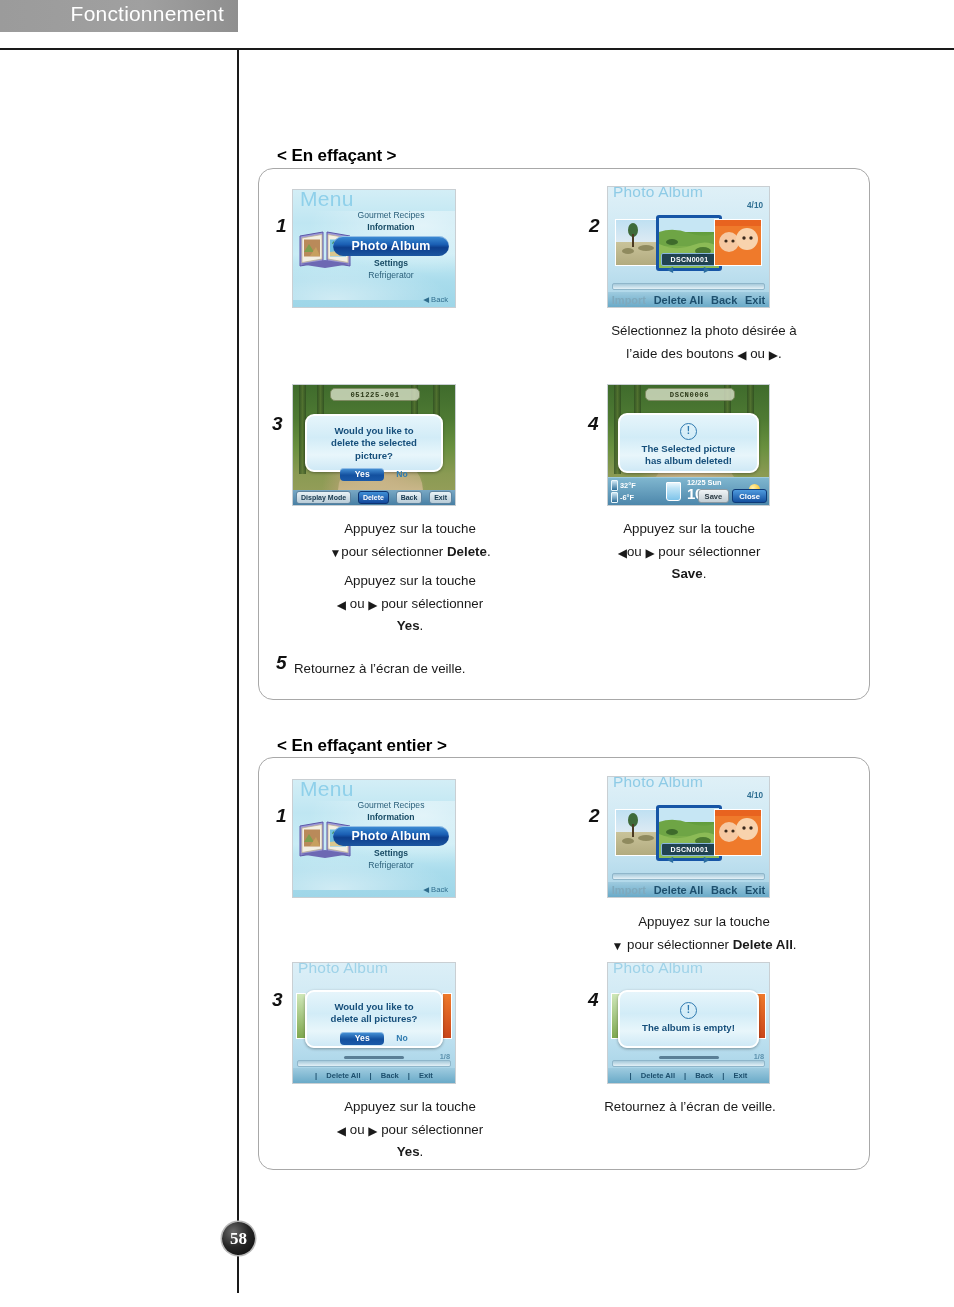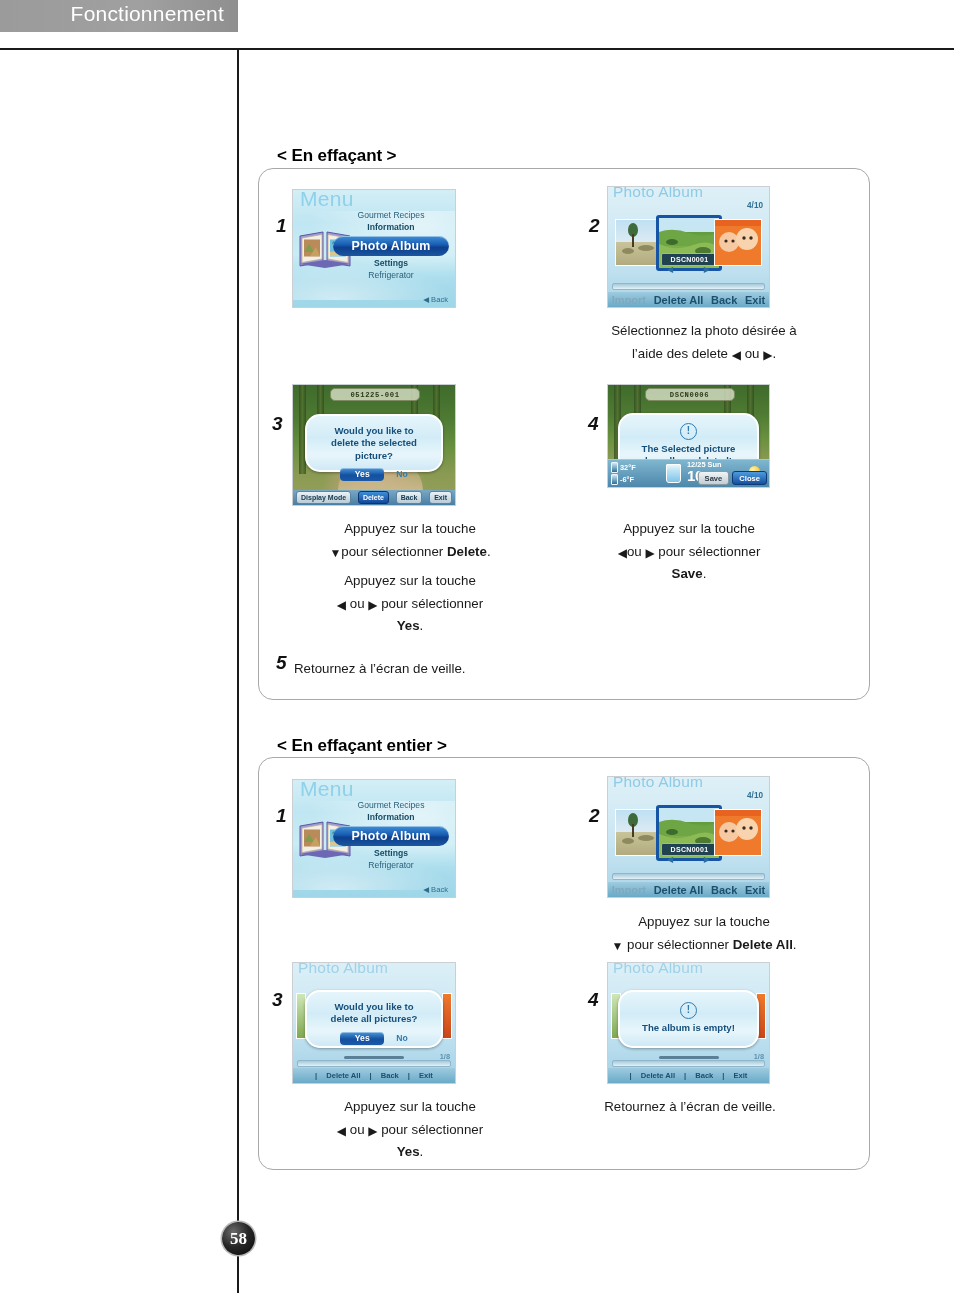--- a/index.html
+++ b/index.html
@@ -191,21 +191,21 @@
     font-size:7px;font-weight:bold;color:#16384e;
     display:flex;align-items:center;
   }
   .pbtn.on{
     background:linear-gradient(to bottom,#3f8fd6,#12479c);
     border-color:#0d3370;color:#fff;
   }
 
   
   .dlg{
-    position:absolute;border-radius:15px;box-sizing:border-box;
+    position:absolute;border-radius:9px;box-sizing:border-box;
     background:linear-gradient(to bottom,#e6f5fb 0%,#d2ecf7 40%,#e8f6fb 72%,#cfe9f6 100%);
     border:2px solid #ffffff;
     box-shadow:0 1px 3px rgba(0,0,0,.35);
     text-align:center;
     color:#14537f;
   }
   .dlg-txt{font-size:9.6px;font-weight:bold;line-height:1.28;color:#164f7b;}
   .dlg-row{margin-top:6px;display:flex;align-items:center;justify-content:center;gap:12px;}
   .ybtn{
     width:44px;height:13px;border-radius:4px;
@@ -364,21 +364,21 @@
   <div class="pa-menu">
     <span class="dim">Import</span>
     <span>Delete All</span>
     <span>Back</span>
     <span>Exit</span>
   </div>
 </div>
 
 <div class="cap" style="left:570px;top:320px;width:268px;">
   <span>Sélectionnez la photo désirée à</span><br>
-  <span>l’aide des delete</span>
+  <span>l’aide des boutons</span>
   <span class="tri">◀</span>
   <span>ou</span>
   <span class="tri">▶</span><span>.</span>
 </div>
 
 <div class="stepnum sans" style="left:272px;top:413px;">3</div>
 <div class="screen forest" style="left:292px;top:384px;width:164px;height:122px;">
   <div class="tr" style="left:6px;"></div>
     <div class="tr" style="left:24px;height:62%;"></div>
   <div class="tr" style="left:118px;height:70%;"></div>
@@ -397,21 +397,21 @@
   </div>
   <div class="ph-bar">
     <div class="pbtn">Display Mode</div>
     <div class="pbtn on">Delete</div>
     <div class="pbtn">Back</div>
     <div class="pbtn">Exit</div>
   </div>
 </div>
 
 <div class="stepnum sans" style="left:588px;top:413px;">4</div>
-<div class="screen forest" style="left:607px;top:384px;width:163px;height:104px;">
+<div class="screen forest" style="left:607px;top:384px;width:163px;height:122px;">
   <div class="tr" style="left:6px;"></div>
     <div class="tr" style="left:26px;height:60%;"></div>
   <div class="tr" style="left:116px;height:68%;"></div>
     <div class="tr" style="left:139px;height:56%;"></div>
   <div class="road"></div>
   <div class="ph-title">DSCN0006</div>
   <div class="dlg" style="left:10px;top:28px;right:10px;height:60px;padding:8px 6px 0;">
     <div class="bang">!</div>
     <div class="dlg-txt">
       <span>The Selected picture</span><br>

